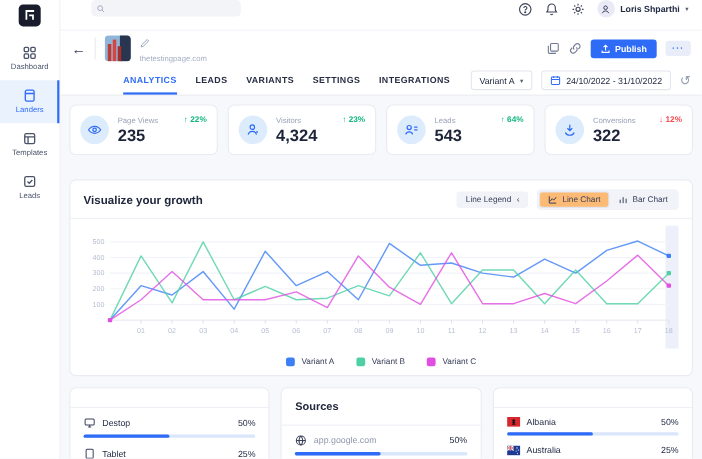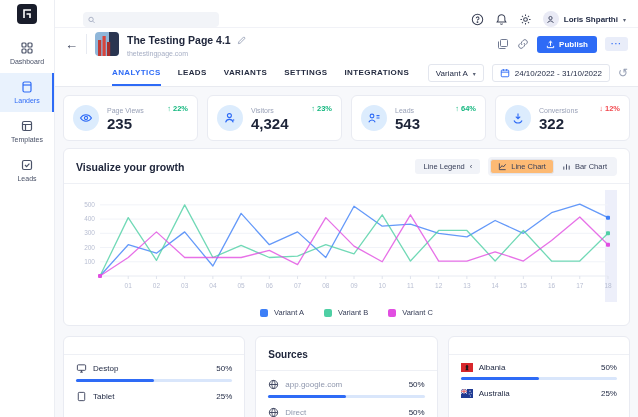--- a/index.html
+++ b/index.html
@@ -18,21 +18,21 @@
     align-items:center; gap:3px; color:#4a5268; cursor:pointer; }
   .nav-item .nav-label { font-size:7px; }
   .nav-item.active { background:#e9f2fd; color:#2e6bf6; }
   .nav-item.active::after { content:""; position:absolute; right:0; top:0; bottom:0;
     width:2px; background:#2e6bf6; }
   .nav-item svg { stroke:currentColor; }
 
   
   .main { flex:1; display:flex; flex-direction:column; min-width:0; }
 
-  .topbar { height:28px; background:#fff; display:flex; align-items:flex-end;
+  .topbar { height:28px; background:#fff; display:flex; align-items:flex-start;
     padding:0 12px 0 28px; border-bottom:1px solid #f1f2f7; }
   .search { width:136px; height:15px; background:#f2f4f8; border-radius:4px;
     display:flex; align-items:center; padding:0 5px; gap:4px; }
   .search input { border:none; background:transparent; outline:none; font-size:8px;
     width:100%; font-family:"Liberation Sans", sans-serif; color:#222b45; }
   .top-right { margin-left:auto; display:flex; align-items:center; gap:11px; }
   .icon-btn { display:flex; align-items:center; justify-content:center; cursor:pointer;
     color:#3c4257; }
   .user { display:flex; align-items:center; gap:5px; cursor:pointer; }
   .avatar { width:16px; height:16px; border-radius:50%; background:#e9eaf5; display:flex;
@@ -87,21 +87,21 @@
     color:#2e6bf6; display:flex; align-items:center; justify-content:center;
     flex-shrink:0; align-self:center; }
   .stat-texts { display:flex; flex-direction:column; justify-content:flex-end; }
   .stat-label { font-size:7px; color:#99a1b7; }
   .stat-value { font-size:15px; font-weight:bold; color:#1d2438; margin-top:1px; }
   .stat-delta { position:absolute; top:8px; right:9px; font-size:7.5px; font-weight:bold; }
   .stat-delta.up { color:#12b77e; }
   .stat-delta.down { color:#f2484e; }
 
   
-  .chart-card { margin-top:7px; background:#fff; border:1px solid #e9ebf2;
+  .chart-card { margin-top:22px; background:#fff; border:1px solid #e9ebf2;
     border-radius:6px; padding:8px 12px 6px; }
   .chart-head { display:flex; align-items:center; }
   .chart-title { font-size:10.5px; font-weight:bold; color:#20273c; }
   .chart-head-right { margin-left:auto; display:flex; align-items:center; gap:8px; }
   .legend-toggle { background:#f1f3f8; border-radius:3px; padding:3px 8px; font-size:7.5px;
     color:#39405a; display:flex; align-items:center; gap:5px; cursor:pointer; }
   .segmented { background:#f1f3f8; border-radius:4px; padding:2px; display:flex; }
   .seg-btn { display:flex; align-items:center; gap:4px; font-size:7.5px; color:#39405a;
     padding:2px 7px; border-radius:3px; cursor:pointer; border:1px solid transparent; }
   .seg-btn.active { background:#fdba74; border-color:#e2e5ed; }
@@ -229,21 +229,20 @@
         <svg width="24" height="24" viewBox="0 0 24 24">
           <rect width="24" height="24" fill="#8fb6d9"></rect>
           <rect x="14" y="0" width="10" height="24" fill="#2a3550"></rect>
           <rect x="3" y="8" width="3.2" height="16" fill="#c23a34"></rect>
           <rect x="7.5" y="4" width="3.2" height="20" fill="#d8453c"></rect>
           <rect x="12" y="10" width="3.2" height="14" fill="#a92f2c"></rect>
         </svg>
       </div>
       <div class="title-block">
         <div class="title-line">
-          <span class="page-title">The Testing Page 4.1</span>
           <span class="pencil">
             <svg width="9" height="9" viewBox="0 0 10 10" fill="none" stroke="currentColor" stroke-width="1">
               <path d="M1.5 8.5l.5-2L7.5 1l1.5 1.5L3.5 8z"></path>
             </svg>
           </span>
         </div>
         <span class="page-url">thetestingpage.com</span>
       </div>
       <div class="header-actions">
         <span class="ghost-icon">

